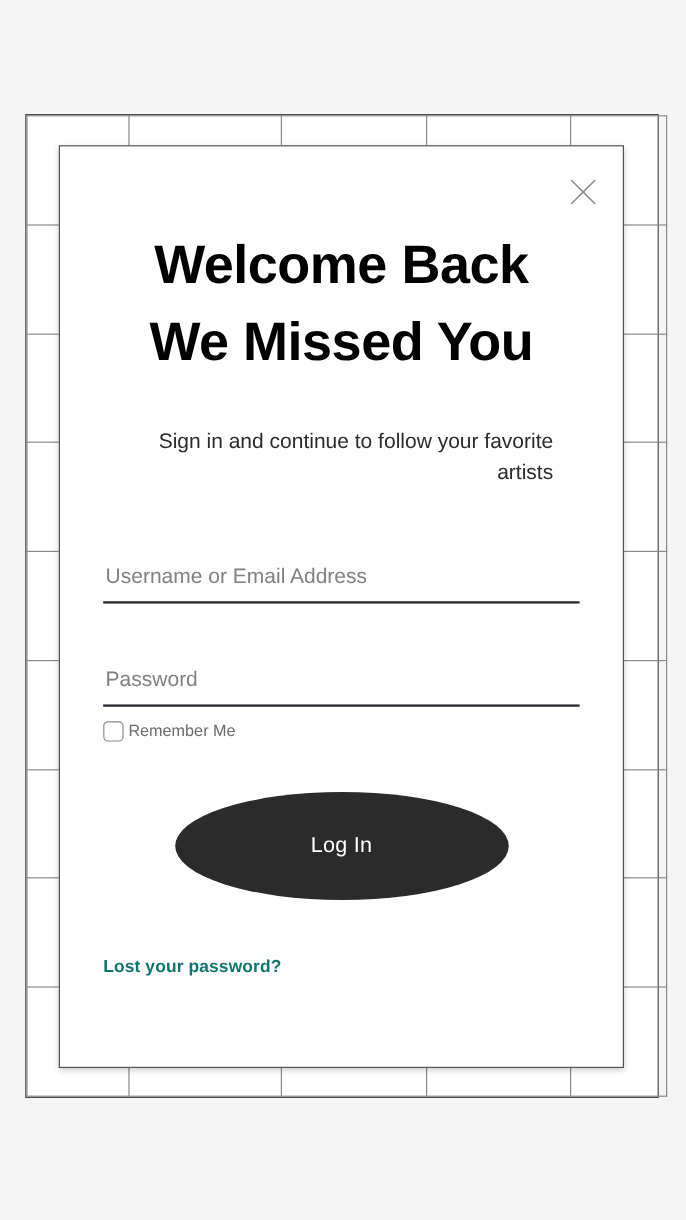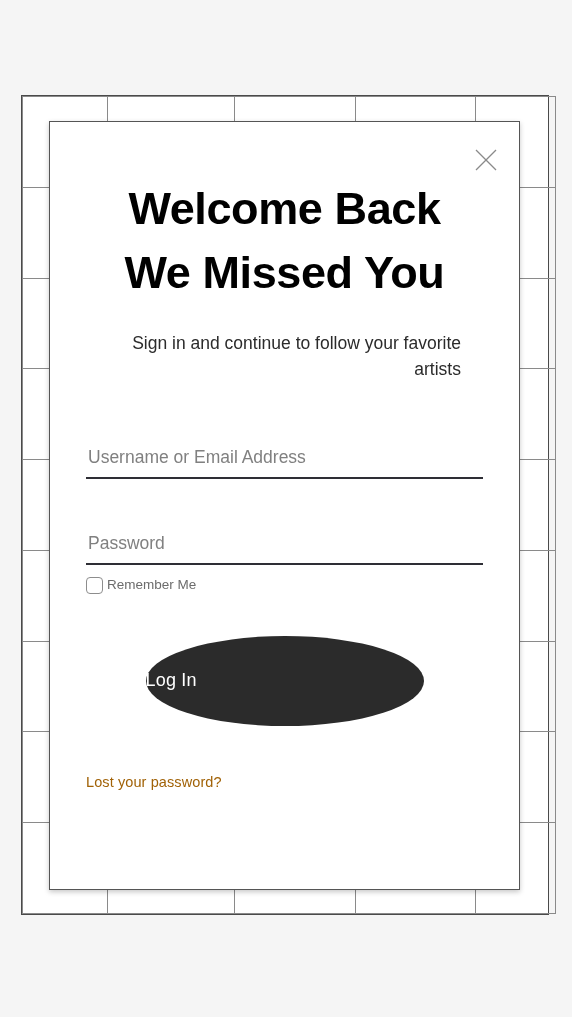--- a/index.html
+++ b/index.html
@@ -72,21 +72,21 @@
     align-items: center;
     justify-content: center;
     cursor: pointer;
     background: transparent;
     border: none;
     padding: 0;
   }
   .close-btn svg { display: block; }
 
   .modal-title {
-    margin: 4px;
+    margin: 16px;
     padding: 51px 36px 0 36px;
     font-size: 45px;
     line-height: 1.42;
     font-weight: bold;
     letter-spacing: -0.4px;
     color: #000000;
     text-align: center;
   }
 
   .modal-subtitle {
@@ -111,21 +111,21 @@
 
   .field input {
     display: block;
     width: 100%;
     box-sizing: border-box;
     border: none;
     border-bottom: 2.2px solid #2e2e35;
     background: transparent;
     outline: none;
     font-family: "Liberation Sans", sans-serif;
-    font-size: 21px;
+    font-size: 18px;
     color: #1c1c1c;
     padding: 0 2px 9px 2px;
     height: 34px;
     line-height: 25px;
   }
   .field input::placeholder {
     color: #808080;
     opacity: 1;
     font-size: 17.5px;
   }
@@ -165,30 +165,31 @@
     border-radius: 50%;
     background: #2b2b2b;
     color: #ffffff;
     border: none;
     font-family: "Liberation Sans", sans-serif;
     font-size: 18px;
     letter-spacing: 0.2px;
     cursor: pointer;
     display: flex;
     align-items: center;
+    justify-content: center;
     padding: 0;
   }
 
   .lost-row {
     padding: 47px 36px 0 36px;
   }
   .lost-link {
     font-size: 14.5px;
-    font-weight: normal;
-    color: #a16207;
+    font-weight: bold;
+    color: #0f766e;
     text-decoration: none;
     cursor: pointer;
     letter-spacing: 0.1px;
   }
 </style>
 </head>
 <body>
 
 <div id="stage">
 

